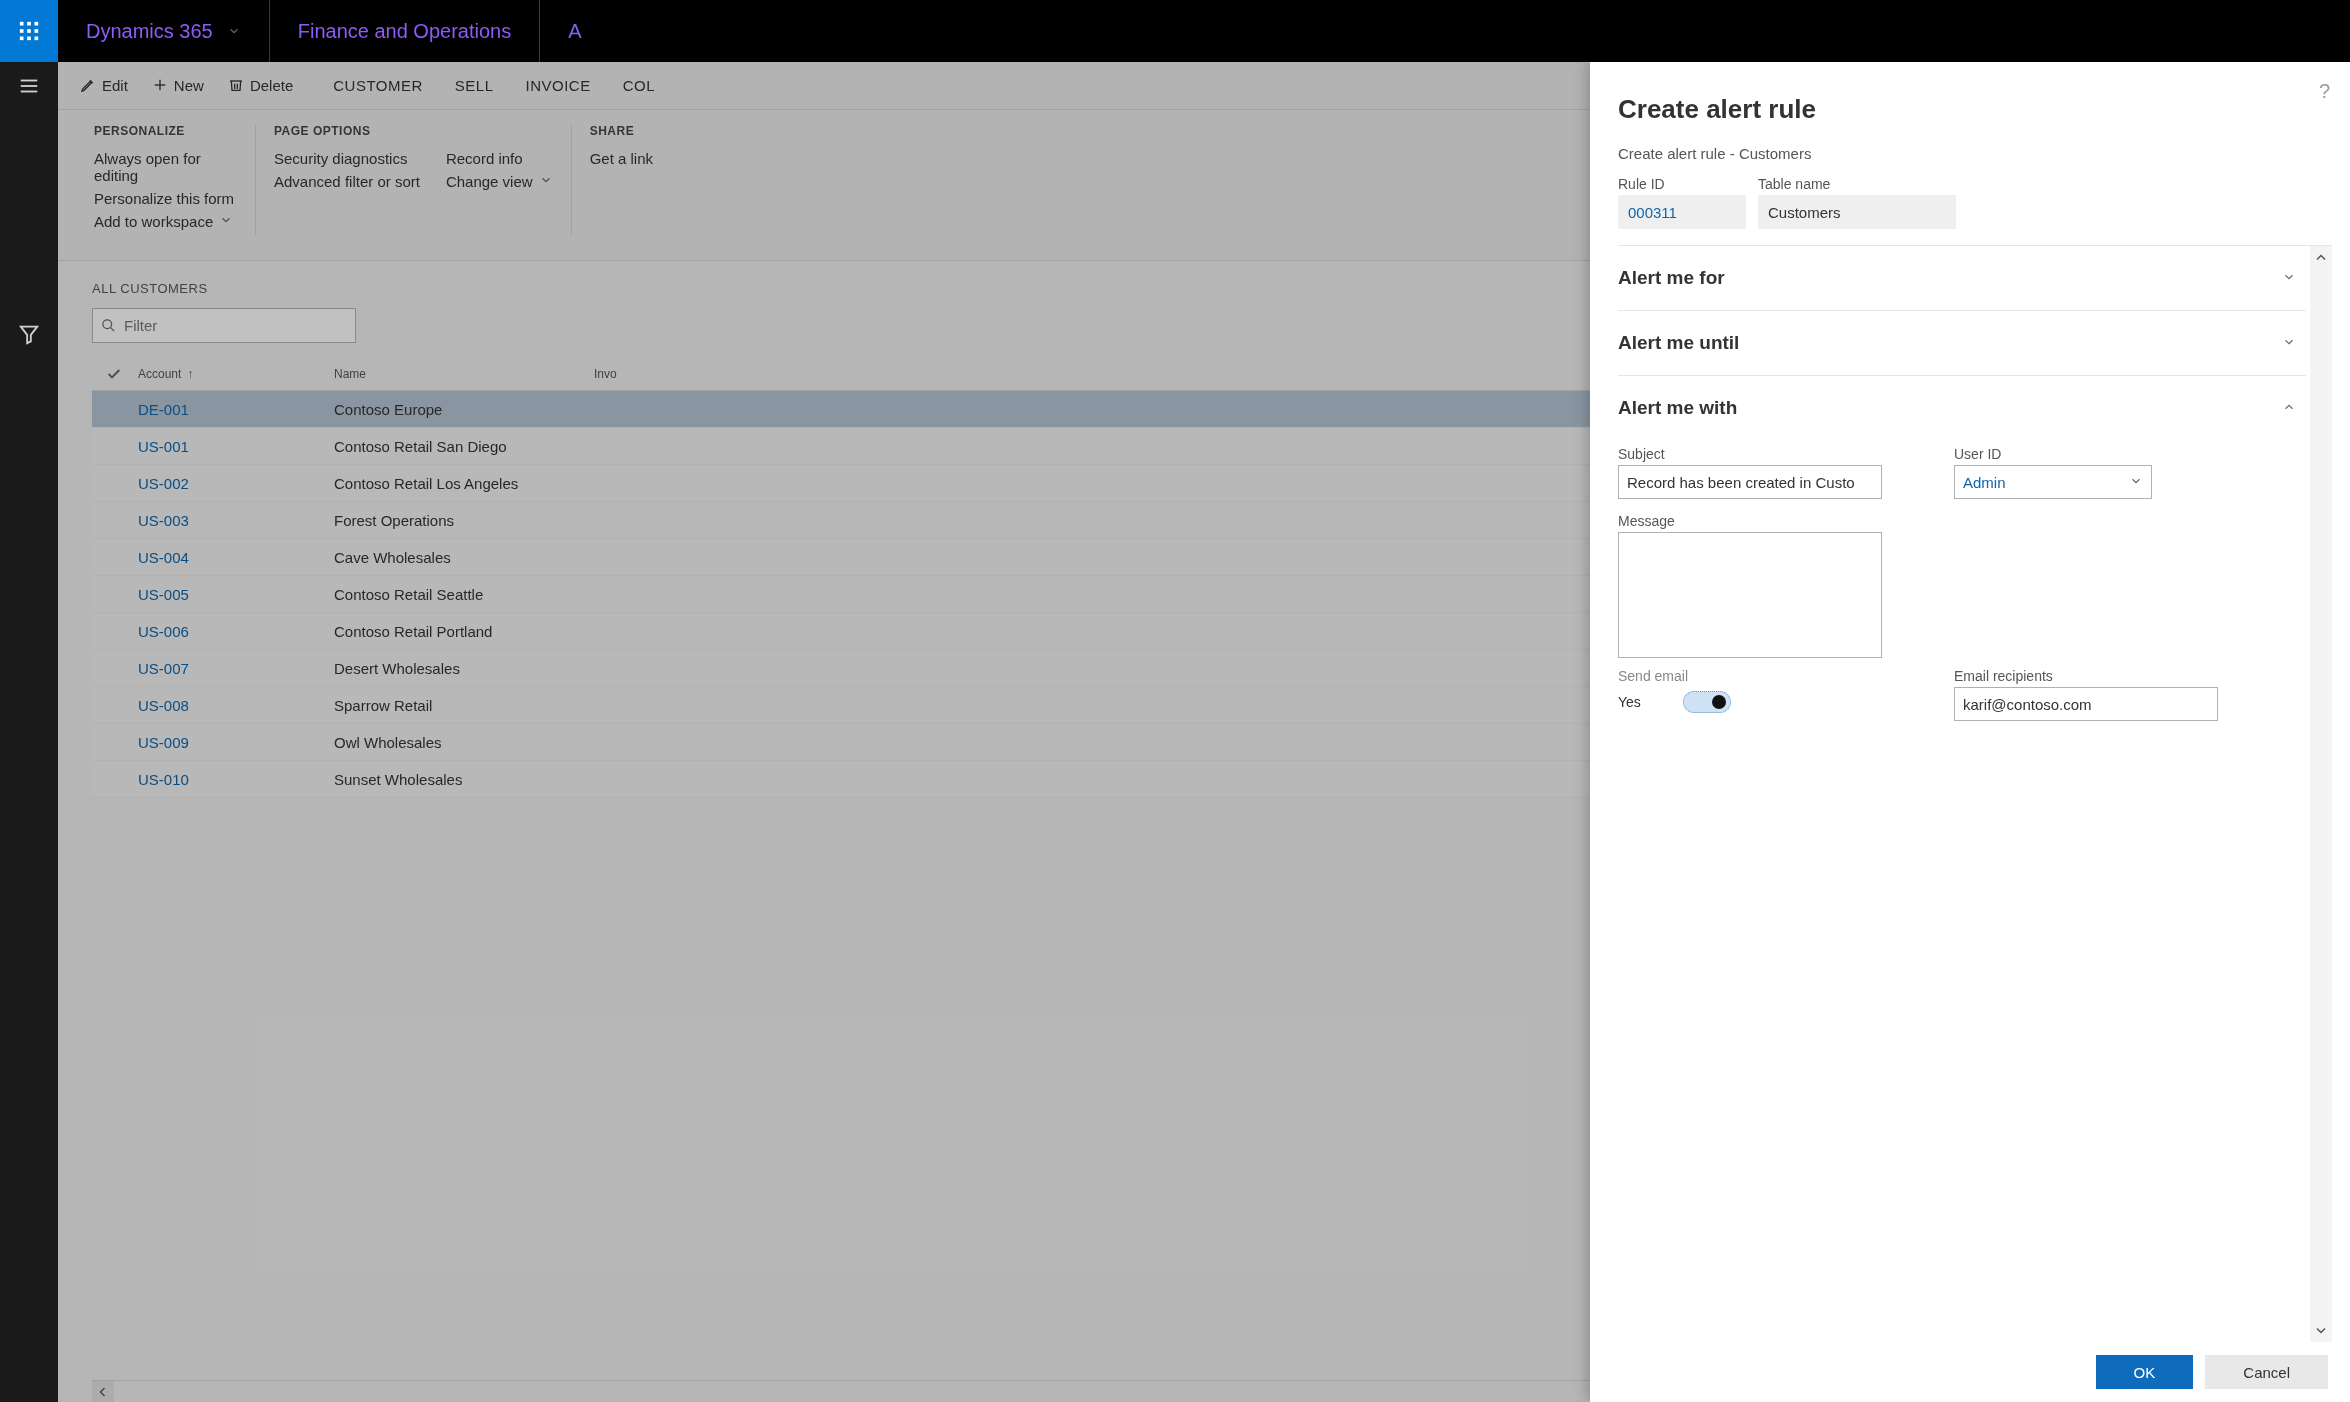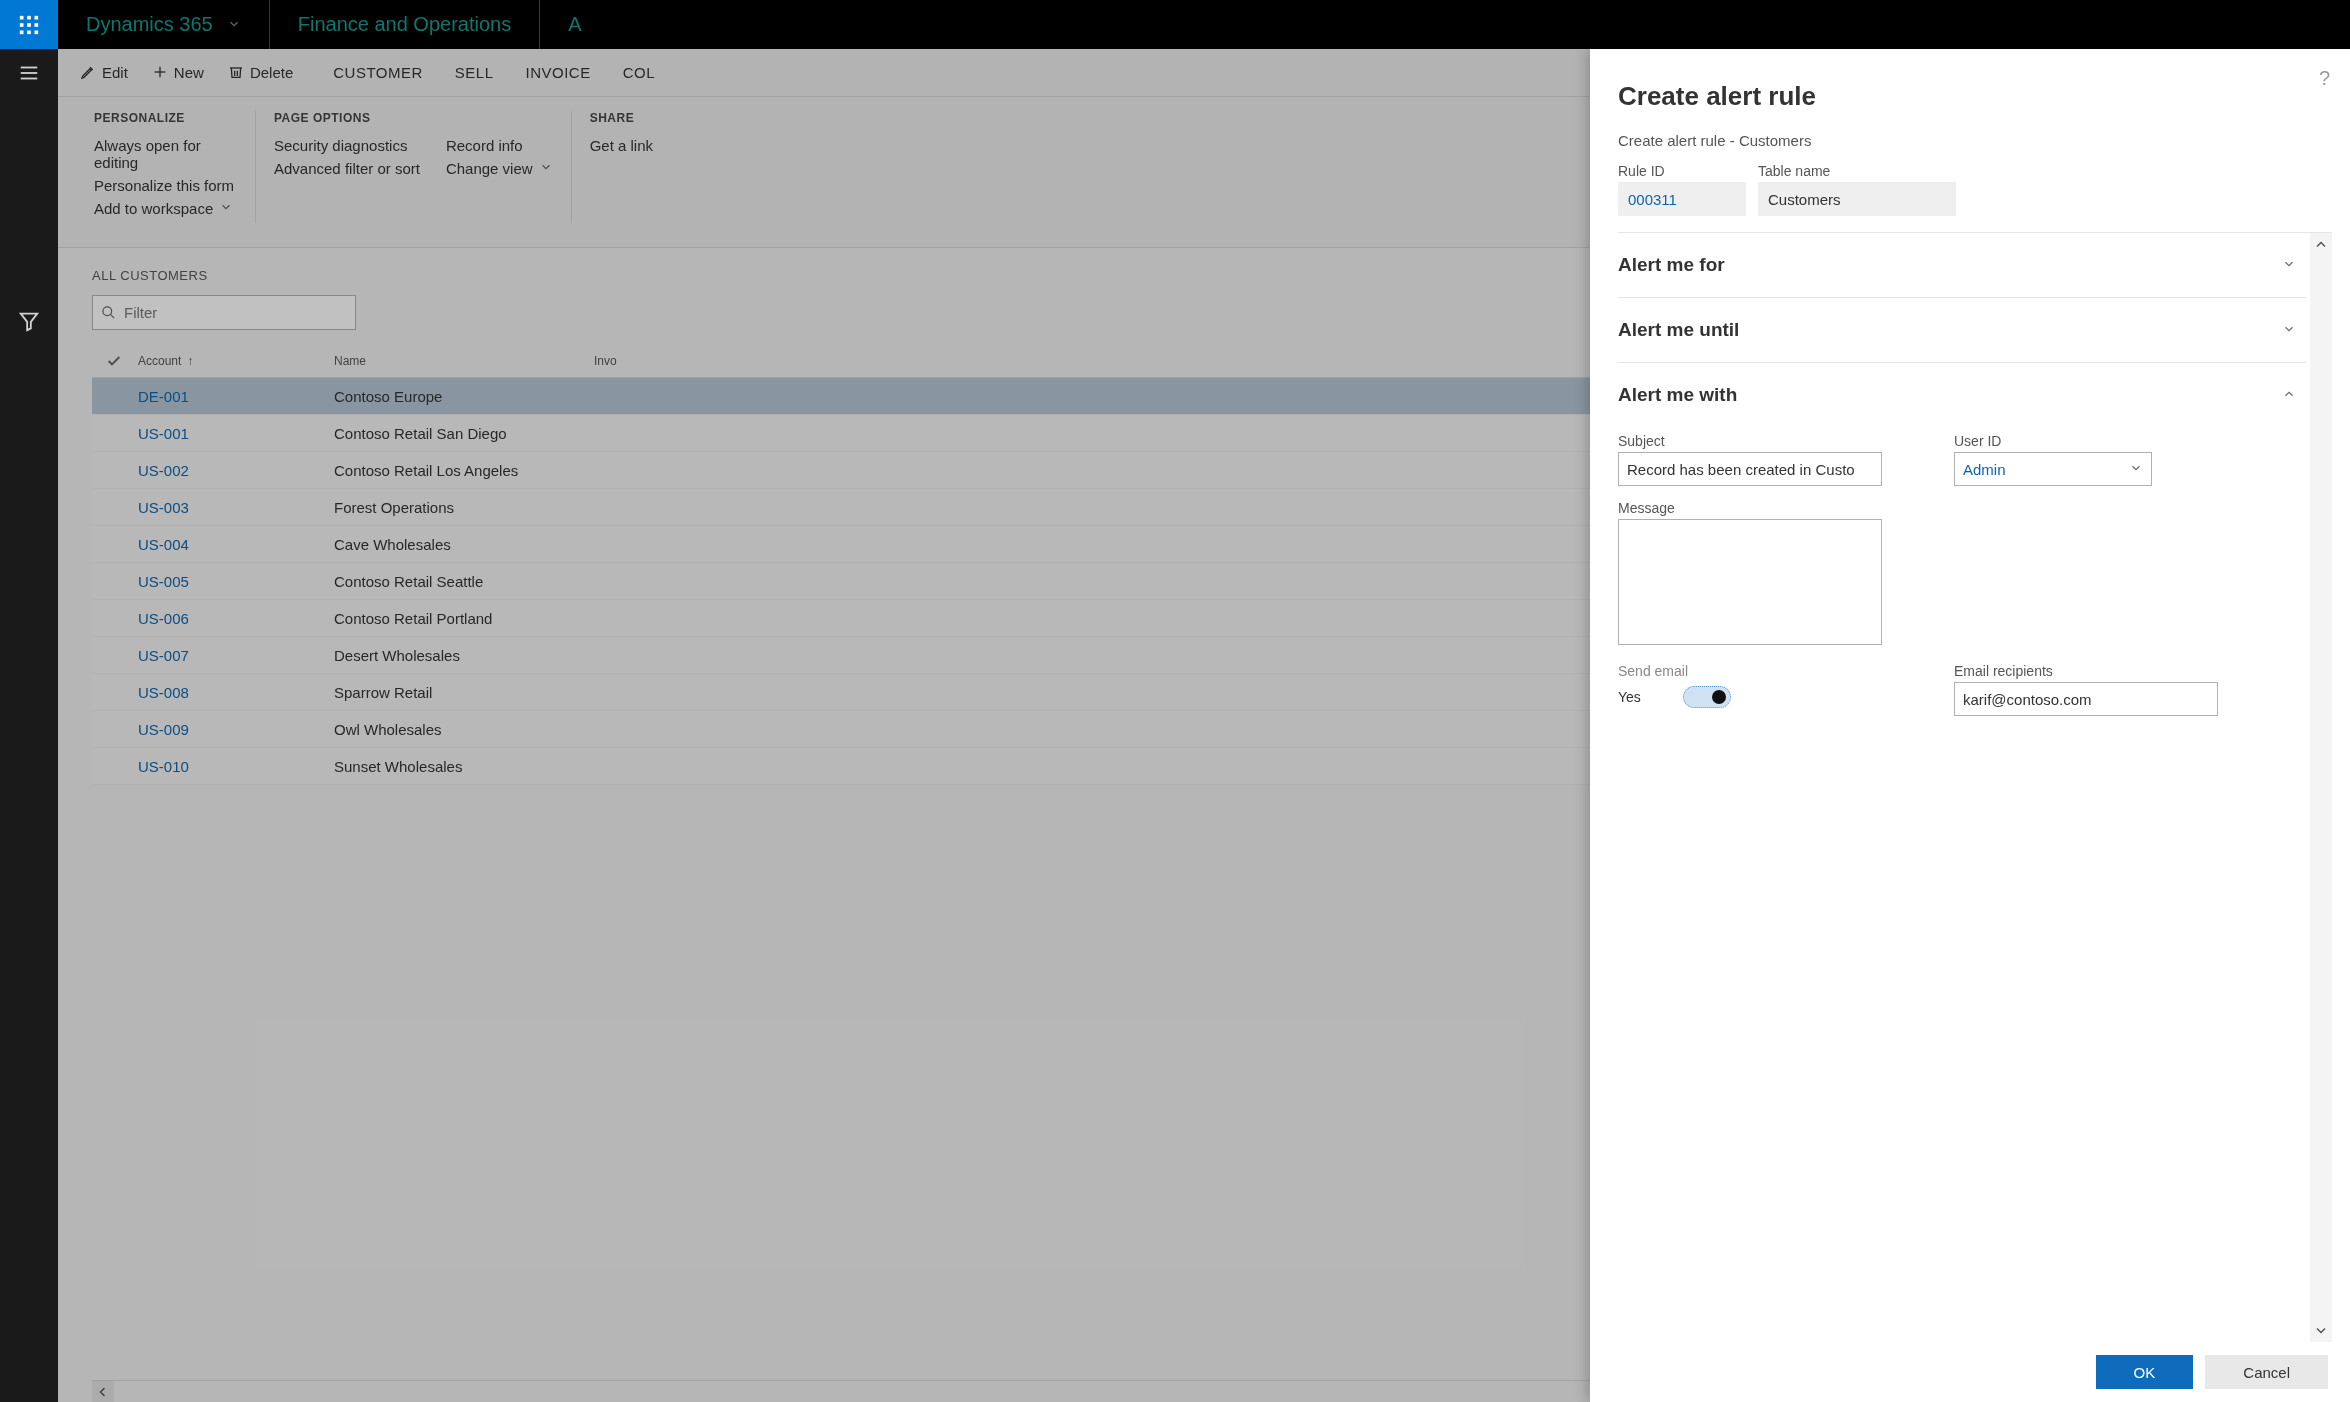--- a/index.html
+++ b/index.html
@@ -1,20 +1,20 @@
 <!DOCTYPE html>
 <html><head>
 <meta charset="utf-8">
 <style>
 html,body{margin:0;padding:0;font-family:"Segoe UI",Arial,sans-serif;font-size:14px;color:#333;background:#f0f0f0;height:100%;overflow:hidden}
 *{box-sizing:border-box}
 .app{display:flex;flex-direction:column;height:100vh;width:100vw}
 
 
-.topnav{height:49px;background:#000;color:#0f766e;display:flex;align-items:stretch;flex:0 0 auto}
+.topnav{height:62px;background:#000;color:#8b5cf6;display:flex;align-items:stretch;flex:0 0 auto}
 .waffle{width:58px;background:#0078d4;display:flex;align-items:center;justify-content:center}
 .waffle svg{width:22px;height:22px;fill:#fff}
 .brand{display:flex;align-items:center;padding:0 28px;font-size:20px;font-weight:400;border-right:1px solid #3a3a3a}
 .brand .chev{margin-left:14px}
 .module{display:flex;align-items:center;padding:0 28px;font-size:20px;border-right:1px solid #3a3a3a}
 .topnav-rest{flex:1}
 
 
 .body{flex:1;display:flex;overflow:hidden;position:relative}
 .rail{width:58px;background:#1a1a1a;color:#fff;display:flex;flex-direction:column;align-items:center}
@@ -355,21 +355,21 @@
                       <span class="chev"><svg viewBox="0 0 24 24">
                             <polyline points="6 9 12 15 18 9"></polyline>
                           </svg></span>
                     </div>
                   </div>
                 </div>
                 <div class="field" style="margin-top:10px">
                   <label>Message</label>
                   <textarea class="textarea" style=""></textarea>
                 </div>
-                <div class="fieldrow" style="margin-top:18px">
+                <div class="fieldrow" style="margin-top:10px">
                   <div class="field" style="width:264px">
                     <label style="color:#888">Send email</label>
                     <div style="display:flex;align-items:center;gap:42px;margin-top:4px">
                       <span>Yes</span>
                       <span class="toggle">
                           <span class="knob"></span>
                         </span>
                     </div>
                   </div>
                   <div class="field" style="width:264px;margin-left:60px">

